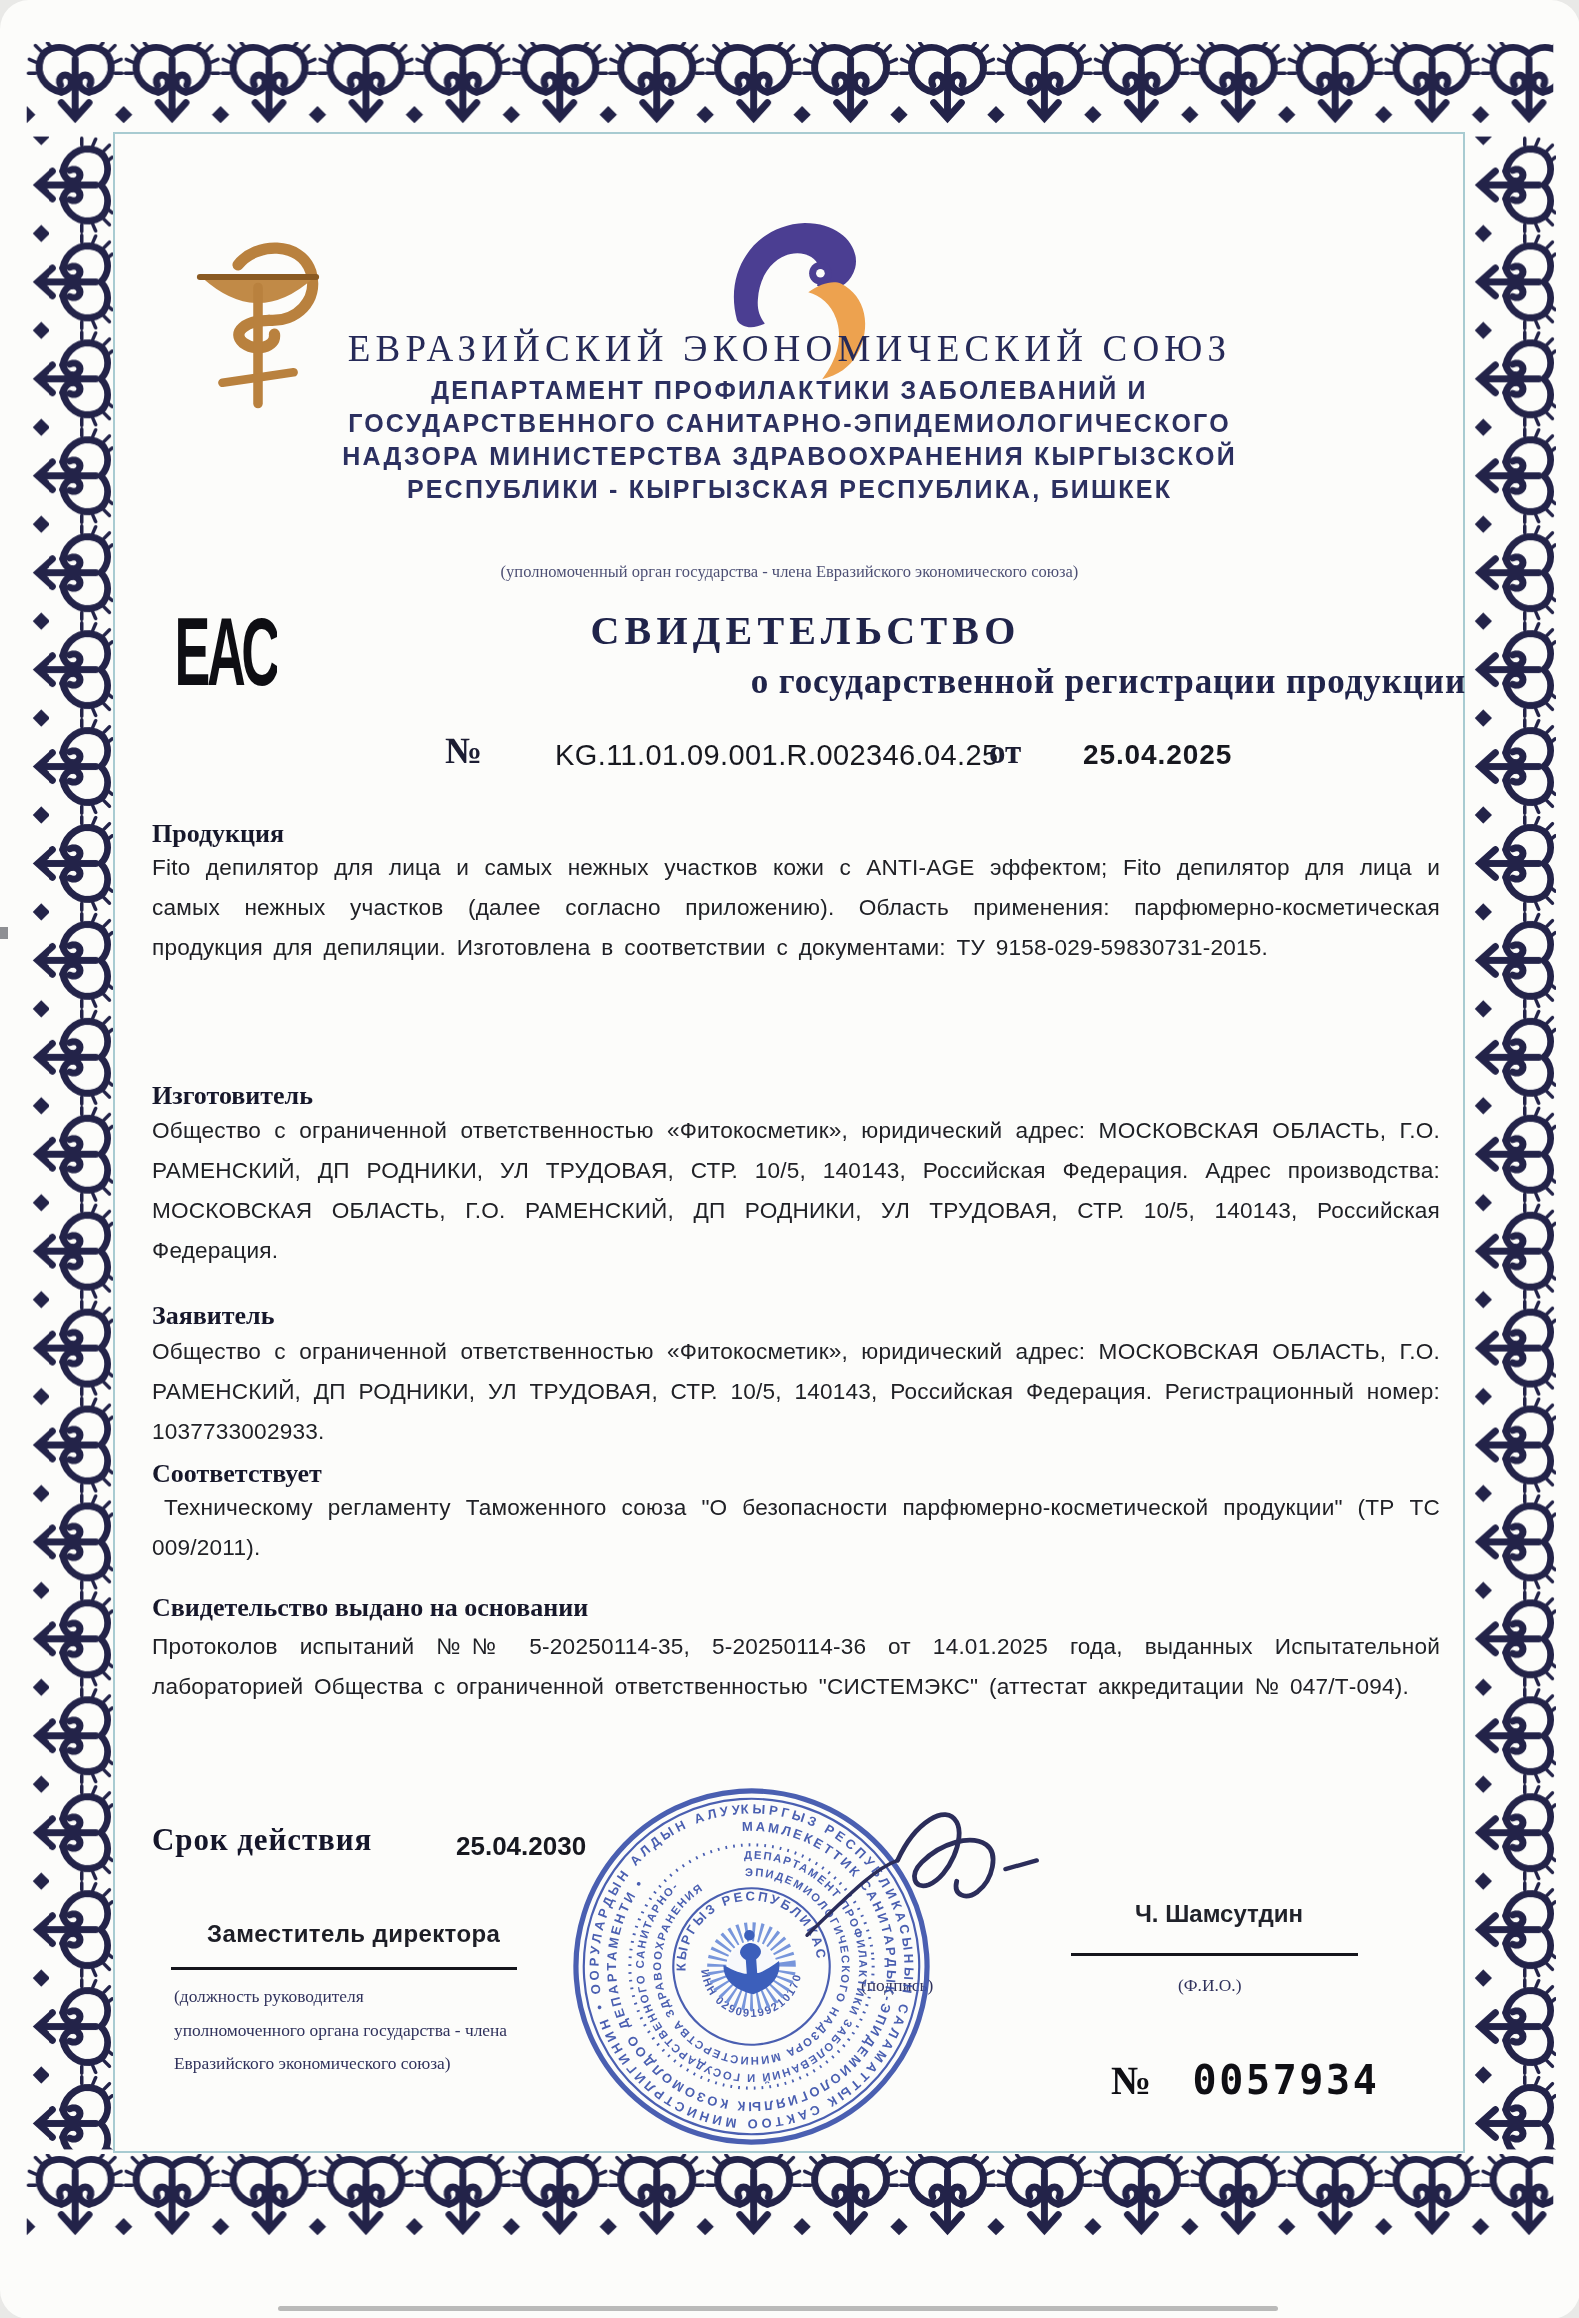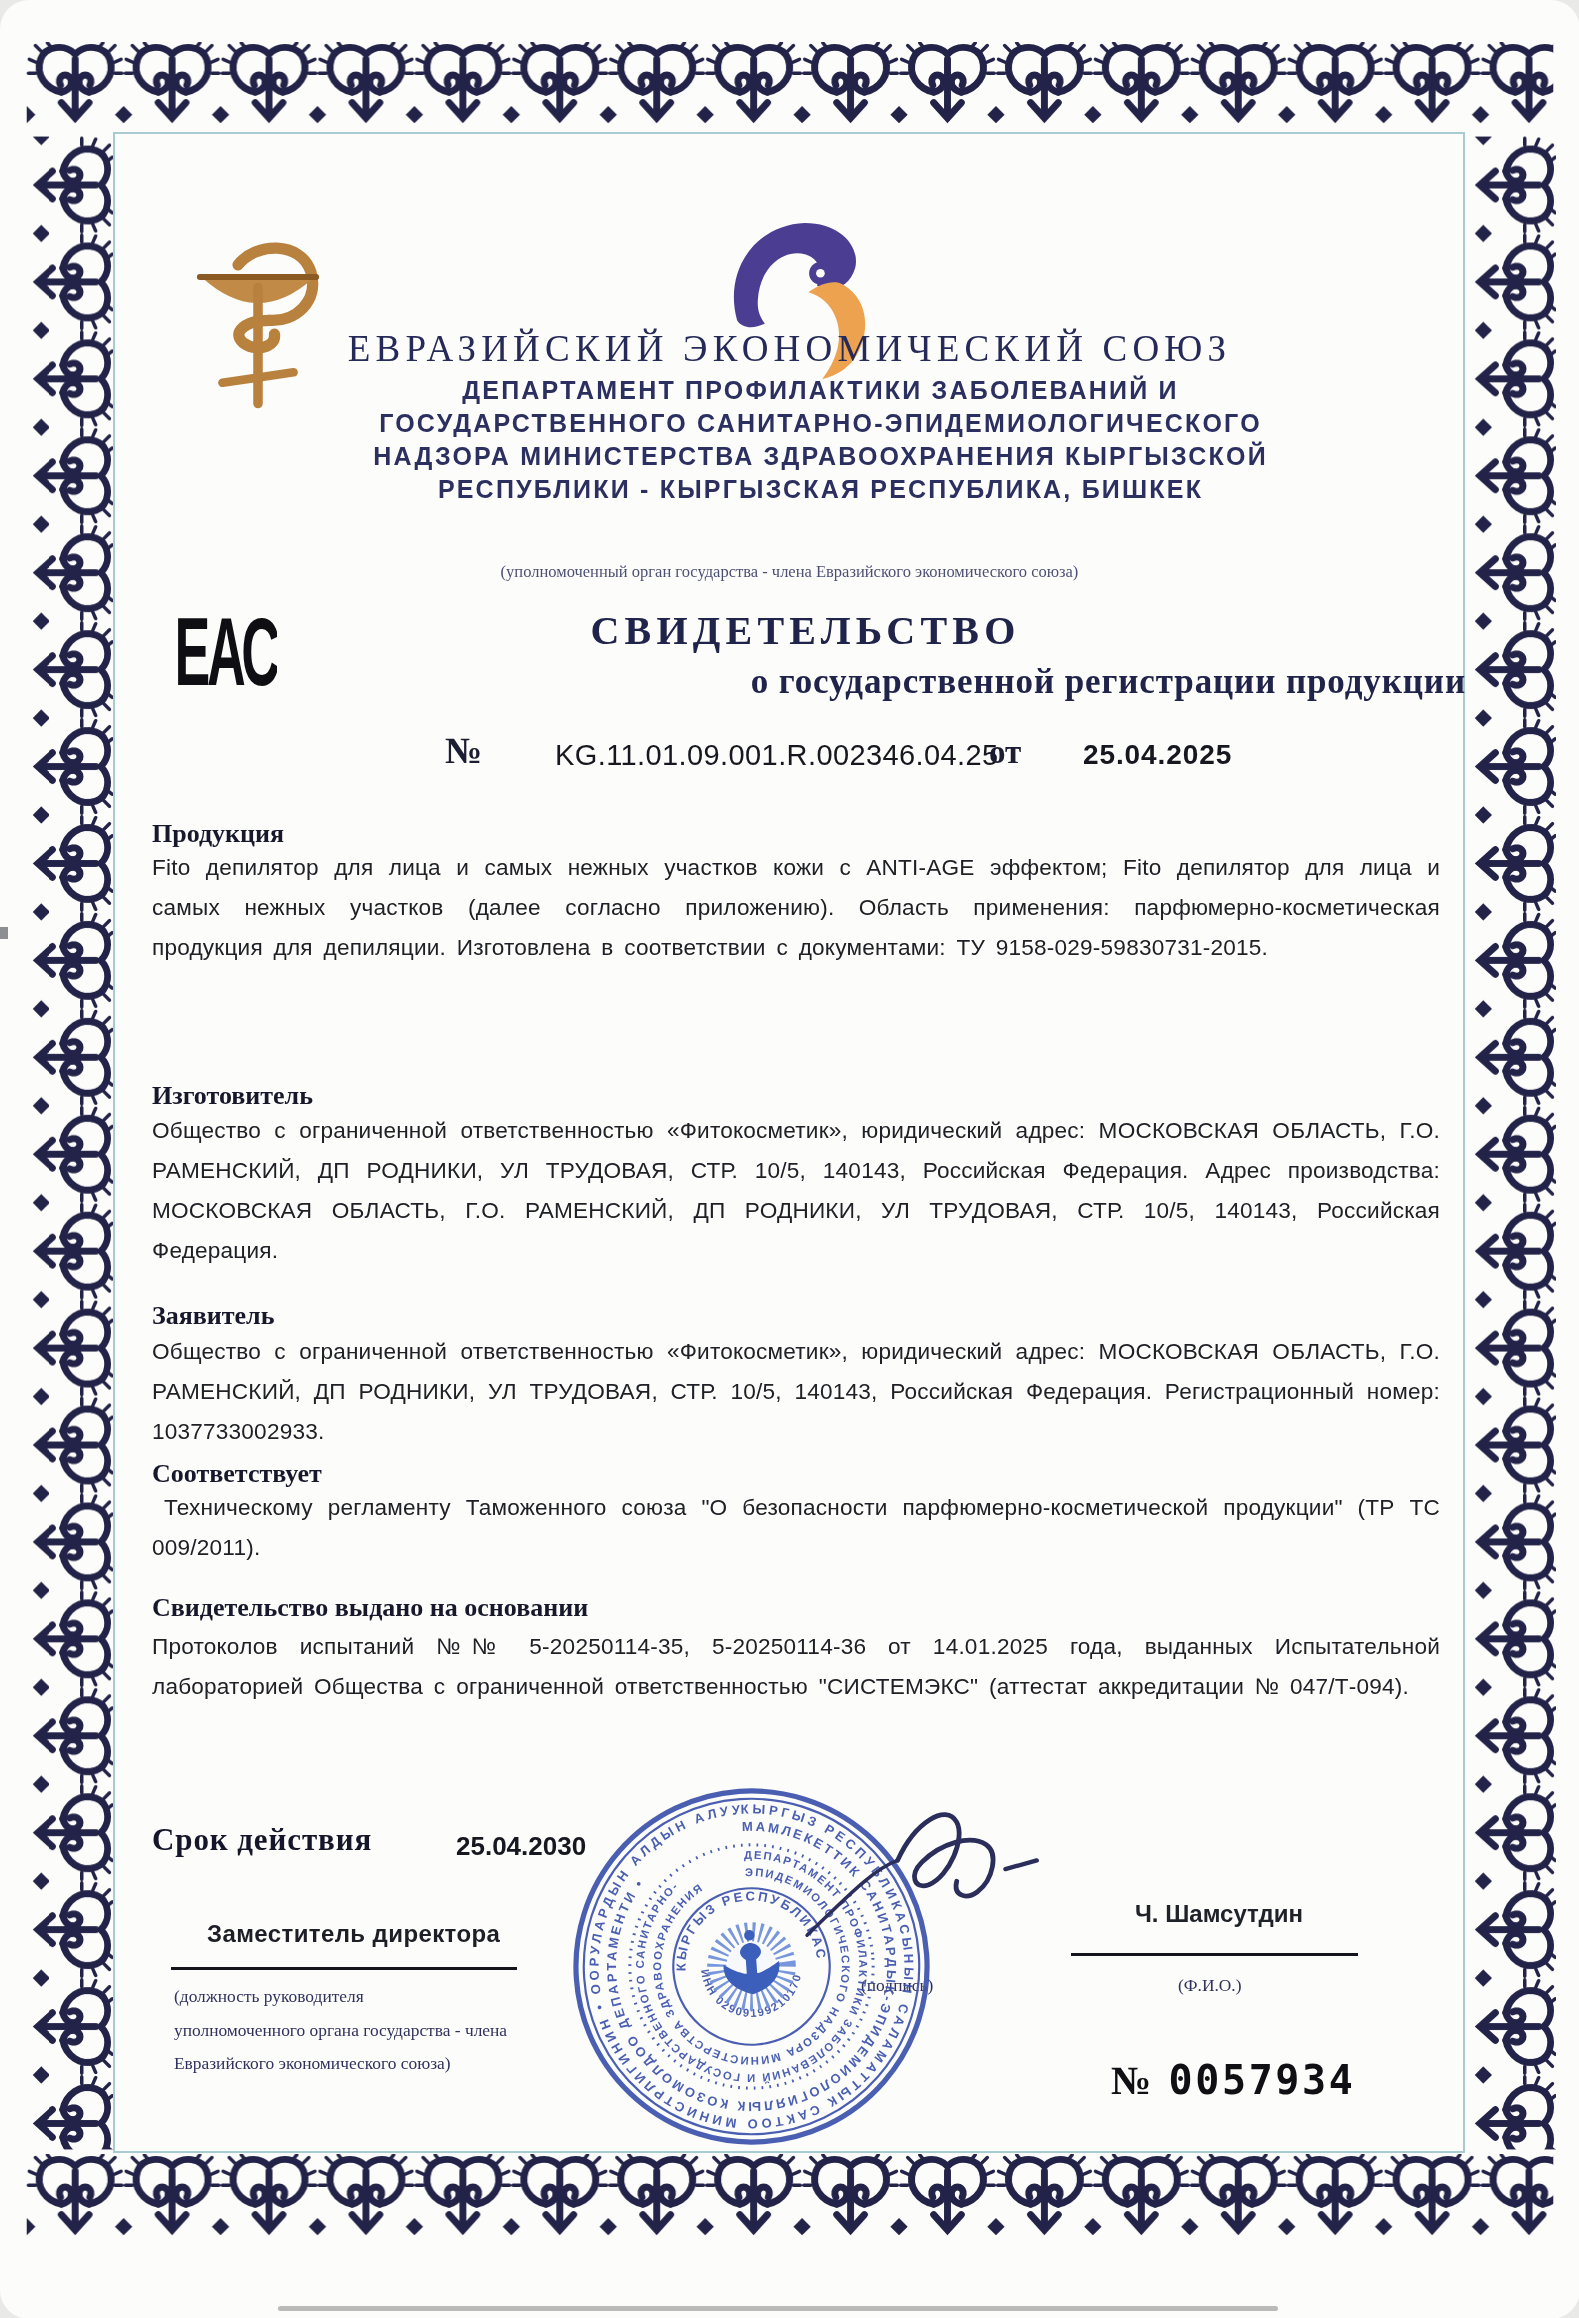--- a/index.html
+++ b/index.html
@@ -3,21 +3,21 @@
 <meta charset="utf-8">
 <style>
   html,body{margin:0;padding:0;background:#e9e9e7;}
   #page{position:relative;width:1580px;height:2319px;background:#fcfcfa;overflow:hidden;
         font-family:"Liberation Sans",sans-serif;color:#202126;border-radius:29px;}
   .abs{position:absolute;}
   
   .union-title{left:113px;top:327px;width:1353px;font-family:"Liberation Serif",serif;
 phone    font-weight:bold;font-size:37px;letter-spacing:5.2px;color:#262a58;text-align:center;}
   .dept{left:113px;top:374px;width:1353px;text-align:center;font-weight:bold;font-size:25px;
-    line-height:33px;letter-spacing:2.2px;color:#2c3060;padding-left:31px;}
+    line-height:33px;letter-spacing:2.2px;color:#2c3060;}
   .auth-note{left:113px;top:562px;width:1353px;text-align:center;font-family:"Liberation Serif",serif;
     font-size:16.5px;color:#3a3d66;opacity:.9;}
   .cert-title{left:113px;top:607px;width:1353px;text-align:center;font-family:"Liberation Serif",serif;
     font-weight:bold;font-size:40px;letter-spacing:5.2px;color:#20244a;padding-left:16px;}
   .cert-sub{left:113px;top:662px;width:1353px;text-align:right;font-family:"Liberation Serif",serif;
     font-weight:bold;font-size:35px;letter-spacing:0.9px;color:#20244a;}
   .no-sign{left:445px;top:729px;font-family:"Liberation Serif",serif;font-weight:bold;font-size:37px;color:#1c1d33;}
   .no-value{left:555px;top:739px;font-weight:normal;font-size:29px;letter-spacing:0.4px;color:#17181f;text-align:center;}
   .no-from{left:989px;top:734px;font-family:"Liberation Serif",serif;font-weight:bold;font-size:33px;color:#1c1d33;}
   .no-date{left:1083px;top:739px;font-weight:bold;font-size:28px;letter-spacing:0.9px;color:#17181f;}
@@ -29,21 +29,21 @@
   
   .validity-label{left:152px;top:1822px;font-family:"Liberation Serif",serif;font-weight:bold;
     font-size:31px;letter-spacing:0.9px;color:#15162a;}
   .validity-date{left:456px;top:1831px;font-weight:bold;font-size:26px;color:#17181f;}
   .pos-title{left:207px;top:1920px;font-weight:bold;font-size:24px;letter-spacing:0.4px;color:#1d1e26;}
   .rule{background:#15161c;height:2.6px;}
   .small-note{font-family:"Liberation Serif",serif;font-size:17.4px;color:#30325c;}
   .signer{left:1135px;top:1900px;font-weight:bold;font-size:24px;color:#20222a;}
   .serial{left:1111px;top:2057px;display:flex;align-items:baseline;gap:17.4px;color:#0f0f14;}
   .serial .nsign{font-family:"Liberation Serif",serif;font-weight:bold;font-size:40px;}
-  .serial .digits{font-family:"DejaVu Sans Mono",monospace;font-weight:bold;font-size:40px;letter-spacing:2.6px;}
+  .serial .digits{font-family:"DejaVu Sans Mono",monospace;font-weight:bold;font-size:40px;letter-spacing:2.6px;margin-left:24px;}
   .smudge{left:278px;top:2306px;width:1000px;height:5.2px;background:#6b6b6b;opacity:.45;border-radius:2.6px;}
   .edge-mark{left:0;top:927px;width:7.8px;height:12px;background:#44464f;opacity:.6;}
   svg text{font-family:"Liberation Sans",sans-serif;}
 </style>
 </head>
 <body>
 
 <div id="page">
 
   <svg class="abs" style="left:22.6px;top:42px;" width="1534" height="90" viewBox="0 0 1764 104">

